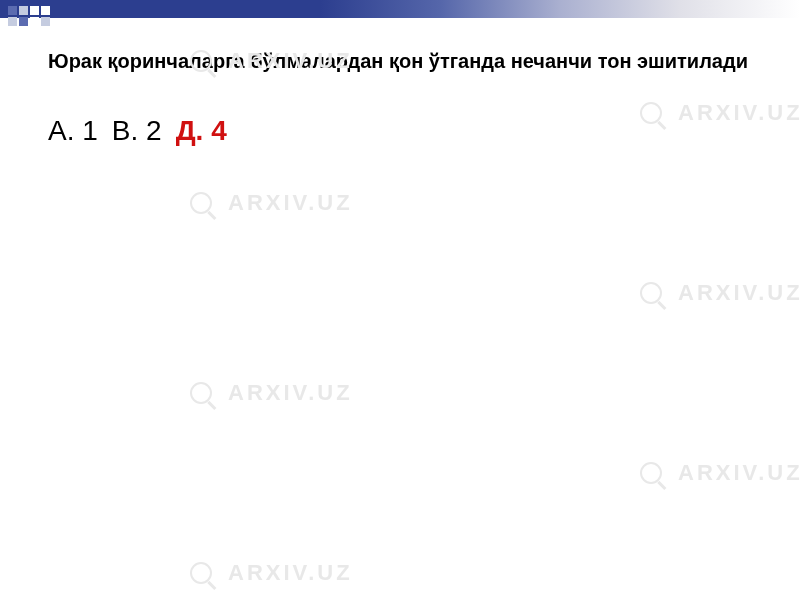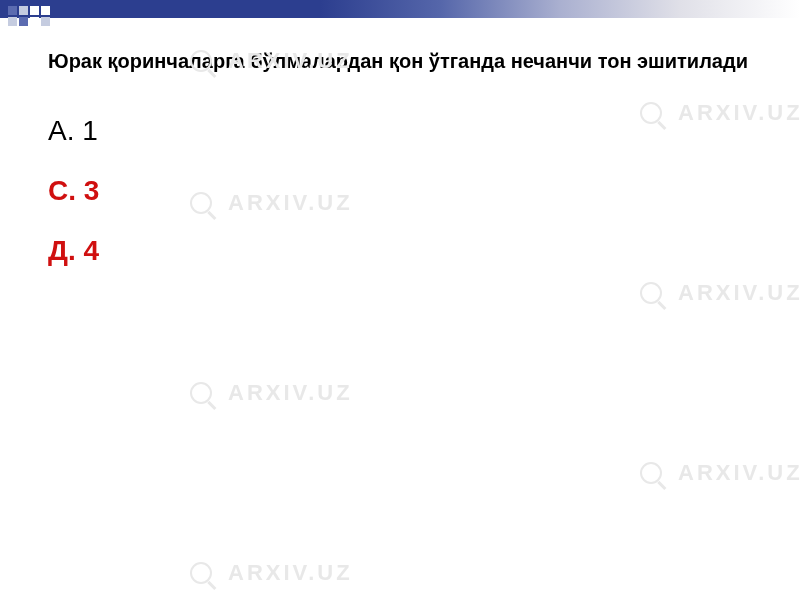--- a/index.html
+++ b/index.html
@@ -42,22 +42,22 @@
     }
     .question {
       font-size: 20px;
       font-weight: bold;
       color: #000000;
       line-height: 1.35;
       margin-bottom: 40px;
     }
     .options {
       display: flex;
-      flex-direction: column;
-      gap: 28px;
+      flex-direction: row;
+      gap: 14px;
     }
     .option {
       font-size: 28px;
       color: #000000;
       font-weight: normal;
     }
     .option.highlight {
       color: #d01010;
       font-weight: bold;
     }
@@ -139,16 +139,16 @@
   </div>
 <div class="watermark wm7">
     <span class="mag"></span>
     <span>ARXIV.UZ</span>
   </div>
 
 <div class="content">
   <div class="question">Юрак қоринчаларга бўлмалардан қон ўтганда нечанчи тон эшитилади</div>
   <div class="options">
     <div class="option">А. 1</div>
-    <div class="option highlight">С. 3</div>
+    <div class="option">В. 2</div>
     <div class="option highlight">Д. 4</div>
   </div>
 </div>
 
 </body></html>

